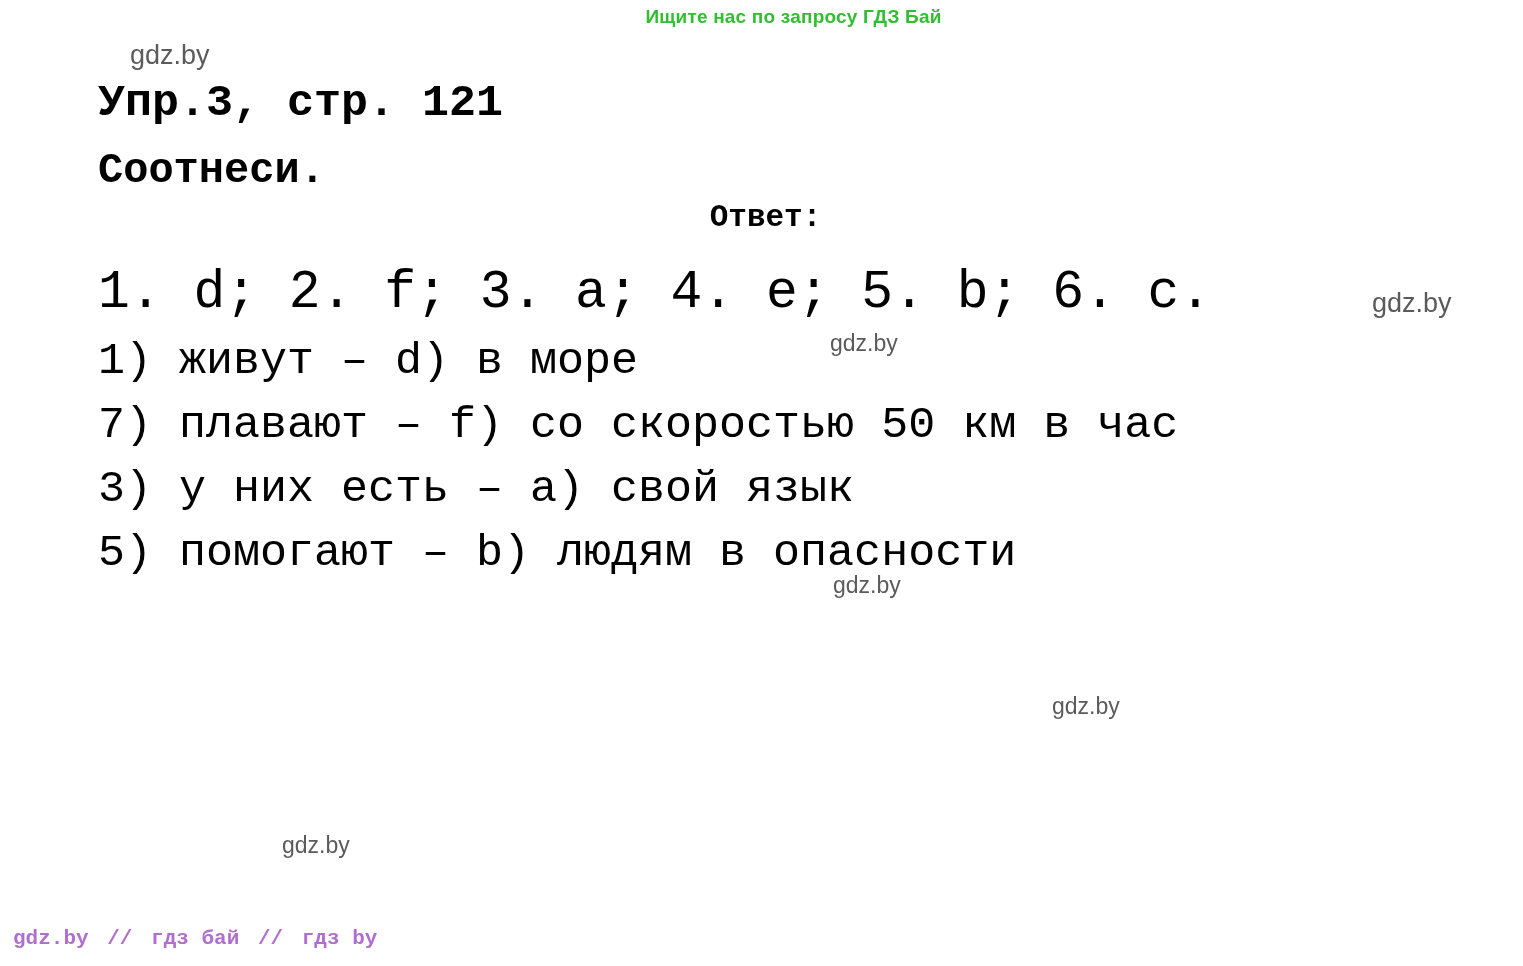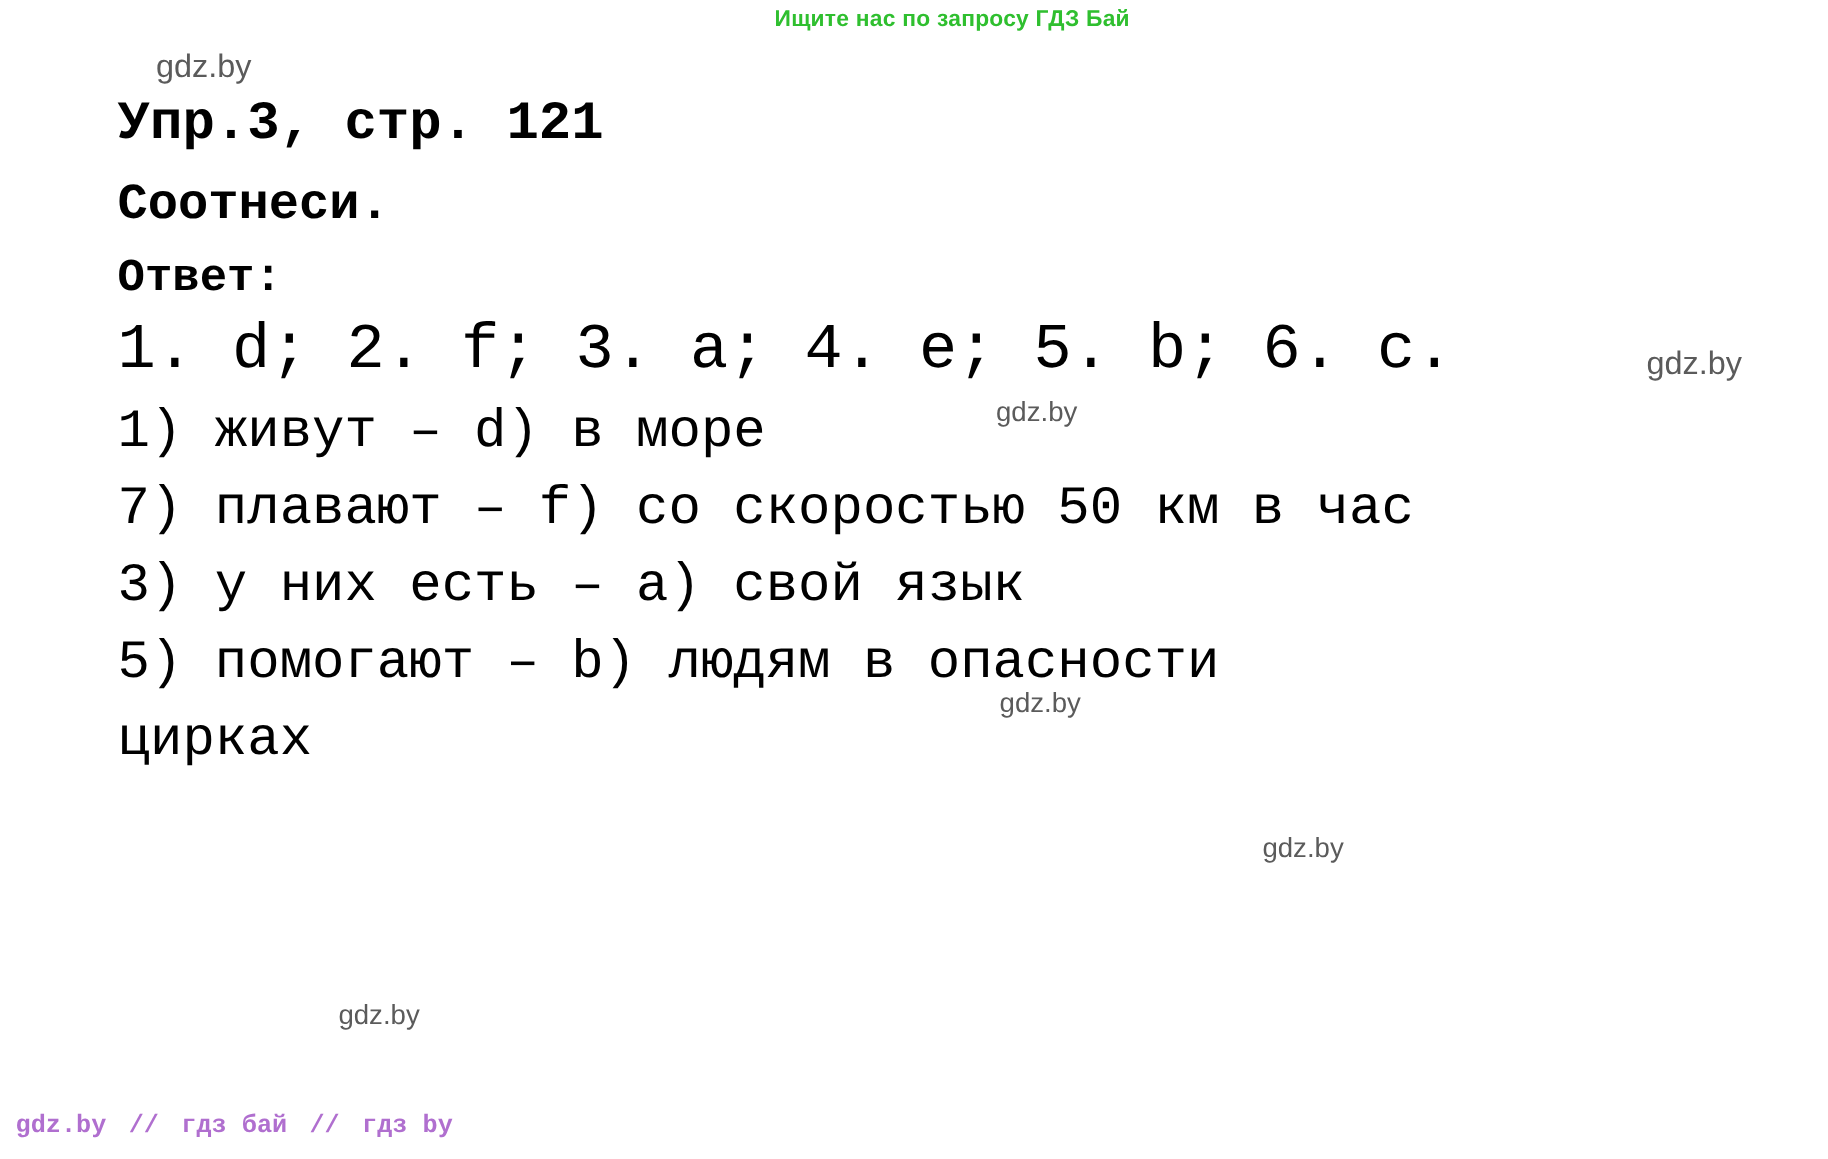--- a/index.html
+++ b/index.html
@@ -47,22 +47,22 @@
 
   .content {
     position: absolute;
     top: 75px;
     left: 98px;
     width: 1335px;
     font-family: Liberation Mono, monospace;
   }
 
   .title { font-size: 45px; font-weight: bold; line-height: 1.3; margin-bottom: 10px; }
-  .subtitle { font-size: 42px; font-weight: bold; line-height: 1.3; margin-bottom: 10px; }
-  .answer-label { font-size: 38px; font-weight: bold; line-height: 1.3; margin-bottom: 0; }
+  .subtitle { font-size: 42px; font-weight: bold; line-height: 1.3; }
+  .answer-label { font-size: 31px; font-weight: bold; line-height: 1.3; margin-bottom: 20px; text-align: center; }
 
   .matches-line { font-size: 53px; line-height: 1.35; }
 
   .pair { font-size: 45px; line-height: 1.42; white-space: nowrap; }
 
   .pair-justified {
     font-size: 45px;
     line-height: 1.42;
     text-align: justify;
     text-align-last: justify;
@@ -108,21 +108,20 @@
 
   <div class="answer-label">Ответ:</div>
 
   <div class="matches-line">1. d; 2. f; 3. a; 4. e; 5. b; 6. c.</div>
 
   <div class="pair">1) живут – d) в море</div>
   <div class="pair">7) плавают – f) со скоростью 50 км в час</div>
   <div class="pair">3) у них есть – a) свой язык</div>
   <div class="pair">5) помогают – b) людям в опасности</div>
 
-  <div class="pair-tail">цирках</div>
 
 </div>
 
 <div class="footer">
   <span>gdz.by</span>
   <span class="sep">//</span>
   <span>гдз бай</span>
   <span class="sep">//</span>
   <span>гдз by</span>
 </div>

